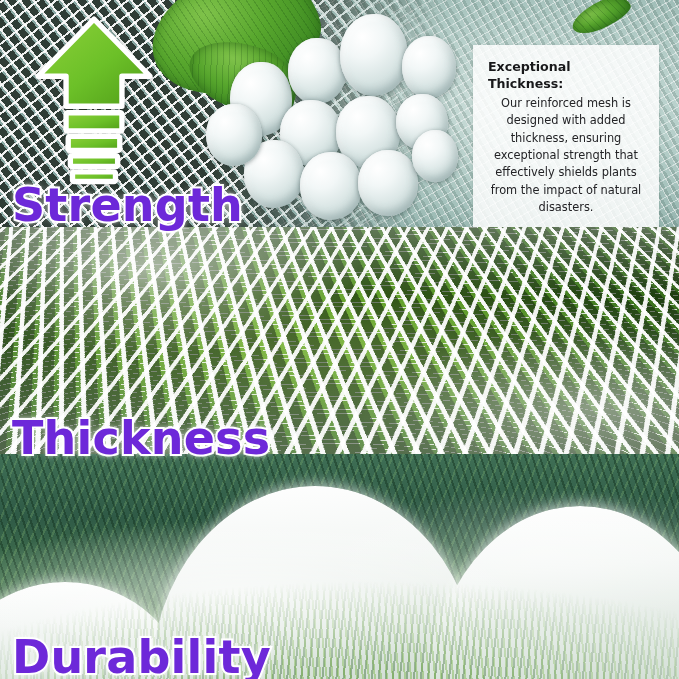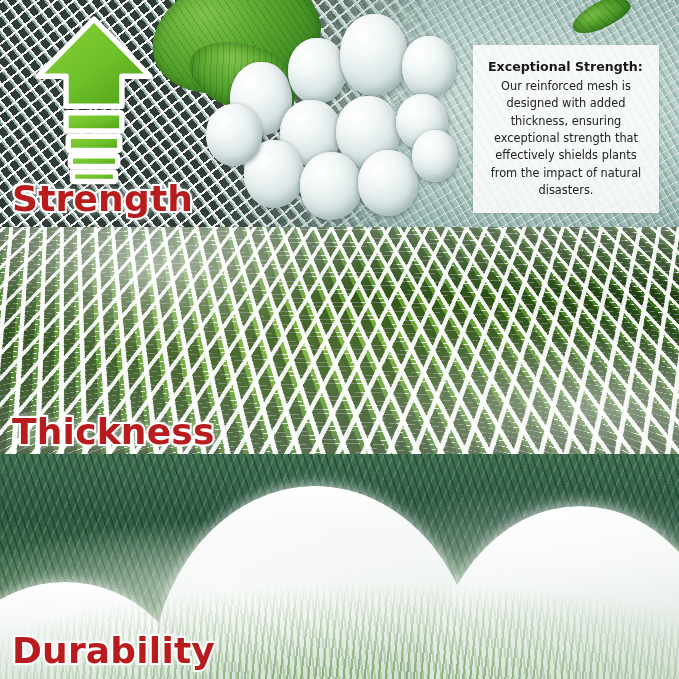--- a/index.html
+++ b/index.html
@@ -134,23 +134,23 @@
   
   .arrow-wrap { position:absolute; left:28px; }
   #arrow-1 { top:16px;  width:132px; height:172px; }
   .arrow-wrap svg { width:100%; height:100%; display:block; filter:drop-shadow(0 1px 2px rgba(0,0,0,.28)); }
 
   
   .cat-label {
     position:absolute;
     font-family:"DejaVu Sans", sans-serif;
     font-weight:bold;
-    font-size:36px;
+    font-size:46px;
     letter-spacing:.2px;
-    color:#b91c1c;
+    color:#6d28d9;
     -webkit-text-stroke:4px #ffffff;
     paint-order:stroke fill;
     text-shadow:0 0 5px rgba(255,255,255,.95), 0 0 10px rgba(255,255,255,.7);
     white-space:nowrap;
   }
   #label-strength   { left:12px; top:178px; }
   #label-thickness  { left:12px; top:411px; }
   #label-durability { left:12px; top:630px; }
 
   
@@ -218,21 +218,21 @@
           <path d="M60 3 L112 56 L86 56 L86 84 L34 84 L34 56 L8 56 Z"></path>
           <rect x="34" y="90" width="52" height="17" rx="1.5"></rect>
           <rect x="36" y="112" width="48" height="13" rx="1.5"></rect>
           <rect x="38" y="130" width="44" height="10" rx="1.5"></rect>
           <rect x="40" y="145" width="40" height="9" rx="1.5"></rect>
         </g>
       </svg>
     </div>
 
     <div class="card" id="card-1">
-      <div class="card-title">Exceptional Strength:</div>
+      <div class="card-title">Exceptional Thickness:</div>
       <div class="card-body">Our reinforced mesh is designed with added thickness, ensuring exceptional strength that effectively shields plants from the impact of natural disasters.</div>
     </div>
   </section>
 
   <section class="panel" id="panel-2">
     <div class="bg p2-base"></div>
     <div class="bg p2-net-c"></div>
     <div class="bg p2-net-a"></div>
     <div class="bg p2-net-b"></div>
     <div class="bg p2-sheen"></div>

